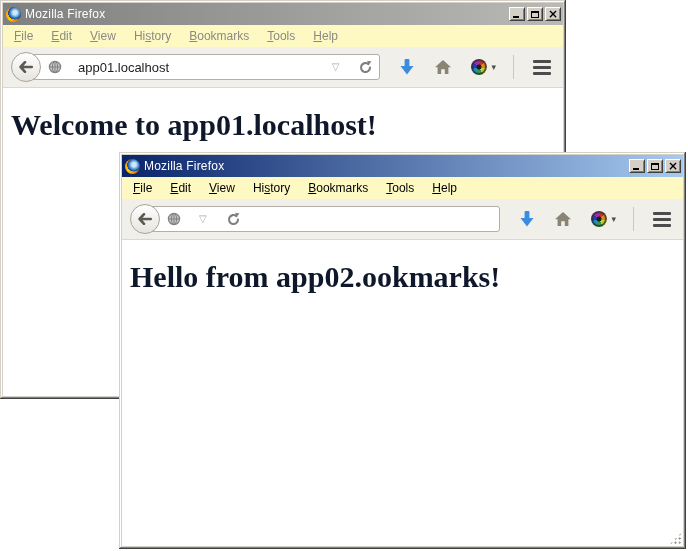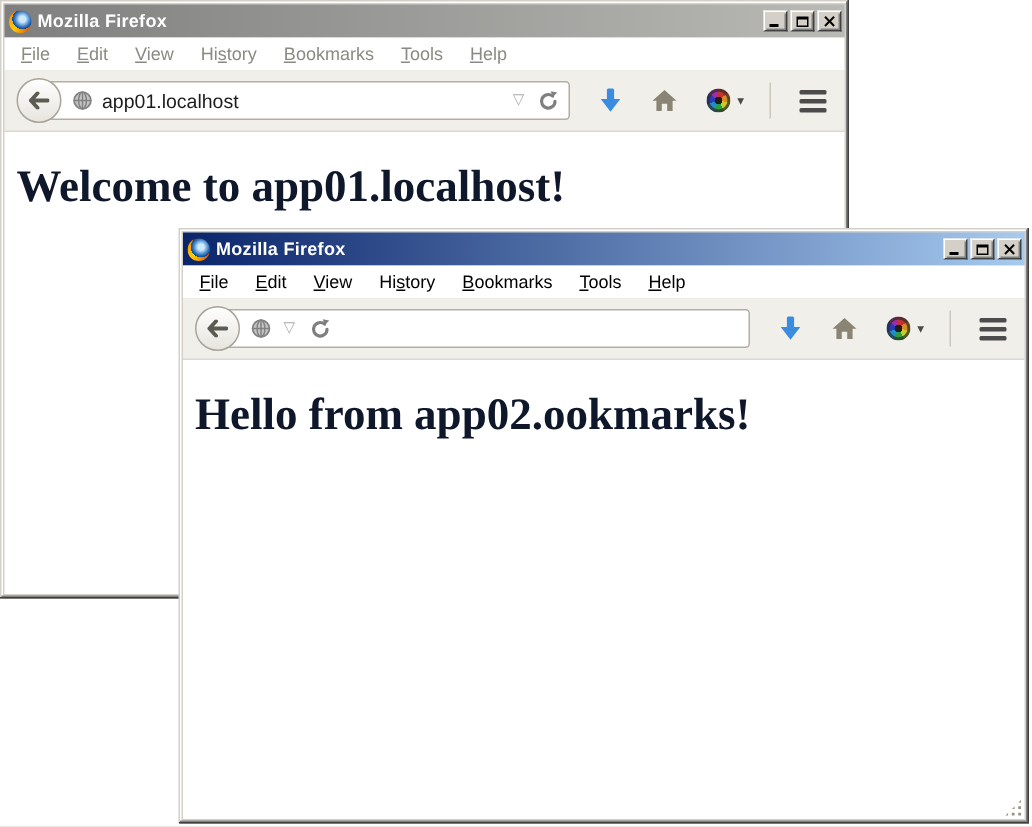--- a/index.html
+++ b/index.html
@@ -20,21 +20,21 @@
   #win2 { left:119px; top:152px; width:567px; height:397px; }
 
   
   .titlebar {
     height:22px; flex:0 0 auto; display:flex; align-items:center;
     padding:0 2px 0 3px; gap:4px;
   }
   .titlebar.active   { background:linear-gradient(to right,#0a246a,#a6caf0); }
   .titlebar.inactive { background:linear-gradient(to right,#7f7f7f,#b9b9b5); }
   .title-text {
-    flex:1; color:#ffffff; font-weight:bold; font-size:12px;
+    flex:1; color:#ffffff; font-weight:normal; font-size:12px;
     white-space:nowrap; overflow:hidden; letter-spacing:.2px;
   }
   .fx-icon {
     width:15px; height:15px; border-radius:50%; flex:0 0 auto;
     background:
       radial-gradient(circle at 60% 38%, #cdeafc 0 16%, #2a6fbb 42%, #134a8e 52%, rgba(0,0,0,0) 53%),
       conic-gradient(from 130deg, #e66000, #ffcb00, #ff9500, #cc3d00, #e66000);
   }
   .win-controls { display:flex; gap:2px; flex:0 0 auto; }
   .tb-btn {
@@ -42,41 +42,41 @@
     border:1px solid; border-color:#ffffff #404040 #404040 #ffffff;
     box-shadow: inset 1px 1px 0 #d4d0c8, inset -1px -1px 0 #808080;
     display:flex; align-items:center; justify-content:center; padding:0; cursor:default;
   }
   .glyph-min { position:absolute; left:3px; bottom:2px; width:6px; height:2px; background:#000; }
   .glyph-max { width:8px; height:7px; border:1px solid #000; border-top-width:2px; background:transparent; }
   .glyph-close { font-family:"DejaVu Sans", sans-serif; font-size:12px; font-weight:bold; line-height:1; color:#000; margin-top:-1px; }
 
   
   .menubar {
-    height:22px; flex:0 0 auto; background:#ffffff;
+    height:22px; flex:0 0 auto; background:#fef9c3;
     display:flex; align-items:center; padding-left:2px; font-size:12px;
   }
   .menu-item { padding:2px 9px; color:#000; white-space:nowrap; }
   #win1 .menu-item { color:#8a8a84; }
   .menu-item .akey { text-decoration:underline; }
 
   
   .navbar {
     height:41px; flex:0 0 auto; background:#f1efea;
     border-bottom:1px solid #dcd8d0;
     display:flex; align-items:center; padding:0 12px 0 8px;
   }
   .back-btn {
     width:30px; height:30px; border-radius:50%; flex:0 0 auto; z-index:2;
     background:linear-gradient(#fefefe,#e8e5df); border:1px solid #a9a49a;
     display:flex; align-items:center; justify-content:center; padding:0;
   }
   .urlbar {
     flex:1; height:26px; background:#ffffff; border:1px solid #b3aea6; border-radius:3px;
-    margin-left:-10px; display:flex; align-items:center; padding:0 5px 0 16px; gap:6px;
+    margin-left:-10px; display:flex; align-items:center; padding:0 5px 0 16px; gap:16px;
     min-width:0;
   }
   .globe-icon { flex:0 0 auto; display:flex; }
   .url-text { flex:1; font-size:13px; color:#1c1c1c; white-space:nowrap; overflow:hidden; }
   .url-dropdown { color:#a9a9a9; font-size:10px; line-height:1; padding:2px; flex:0 0 auto; background:none; border:none; }
   .reload-btn { background:none; border:none; padding:1px; display:flex; flex:0 0 auto; }
 
   .tool-btn { background:none; border:none; padding:0; margin-left:19px; display:flex; align-items:center; flex:0 0 auto; }
   .wheel {
     width:16px; height:16px; border-radius:50%;

